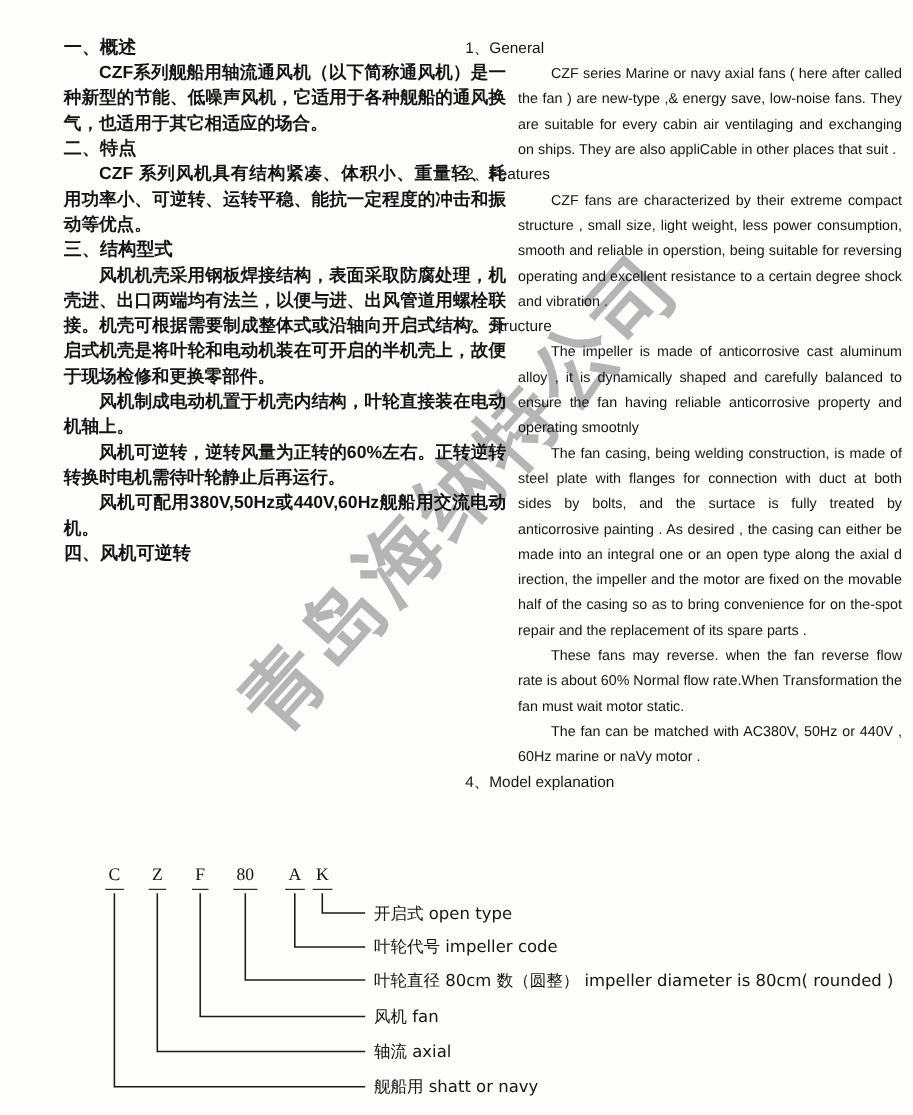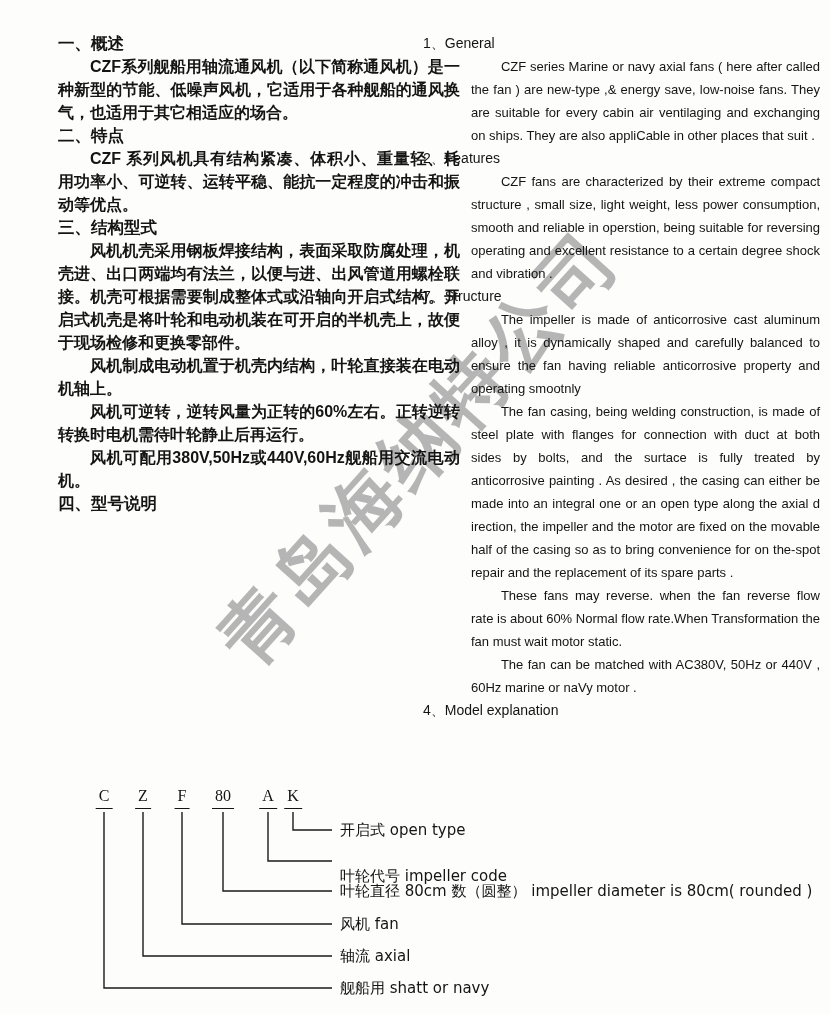--- a/index.html
+++ b/index.html
@@ -91,21 +91,21 @@
 
       <h3 class="g20">二、特点</h3>
       <p>CZF 系列风机具有结构紧凑、体积小、重量轻、耗用功率小、可逆转、运转平稳、能抗一定程度的冲击和振动等优点。</p>
 
       <h3 class="g57">三、结构型式</h3>
       <p class="g27">风机机壳采用钢板焊接结构，表面采取防腐处理，机壳进、出口两端均有法兰，以便与进、出风管道用螺栓联接。机壳可根据需要制成整体式或沿轴向开启式结构。开启式机壳是将叶轮和电动机装在可开启的半机壳上，故便于现场检修和更换零部件。</p>
       <p class="g60">风机制成电动机置于机壳内结构，叶轮直接装在电动机轴上。</p>
       <p class="g39">风机可逆转，逆转风量为正转的60%左右。正转逆转转换时电机需待叶轮静止后再运行。</p>
       <p class="g33">风机可配用380V,50Hz或440V,60Hz舰船用交流电动机。</p>
 
-      <h3>四、型号说明</h3>
+      <h3>四、风机可逆转</h3>
     </div>
 
     <div class="col col-en">
       <h3>1、General</h3>
       <p>CZF series Marine or navy axial fans ( here after called the fan ) are new-type ,&amp; energy save, low-noise fans. They are suitable for every cabin air ventilaging and exchanging on ships. They are also appliCable in other places that suit .</p>
 
       <h3>2、Features</h3>
       <p>CZF fans are characterized by their extreme compact structure , small size, light weight, less power consumption, smooth and reliable in operstion, being suitable for reversing operating and excellent resistance to a certain degree shock and vibration .</p>
 
       <h3>7、Structure</h3>
@@ -130,21 +130,21 @@
           <path d="M293,32 V50  H332"></path>
           <path d="M268,32 V81  H332"></path>
           <path d="M223,32 V111 H332"></path>
           <path d="M182,32 V144 H332"></path>
           <path d="M143,32 V176 H332"></path>
           <path d="M104,32 V208 H332"></path>
         </g>
       </svg>
 
       <span class="diagram-label" style="top:40px">开启式 open type</span>
-      <span class="diagram-label" style="top:86px">叶轮代号 impeller code</span>
+      <span class="diagram-label" style="top:70px">叶轮代号 impeller code</span>
       <span class="diagram-label" style="top:101px">叶轮直径 80cm 数（圆整）  impeller diameter is 80cm( rounded )</span>
       <span class="diagram-label" style="top:134px">风机 fan</span>
       <span class="diagram-label" style="top:166px">轴流 axial</span>
       <span class="diagram-label" style="top:198px">舰船用  shatt or navy</span>
     </div>
 
   </div>
 </div>
 
 </body></html>

